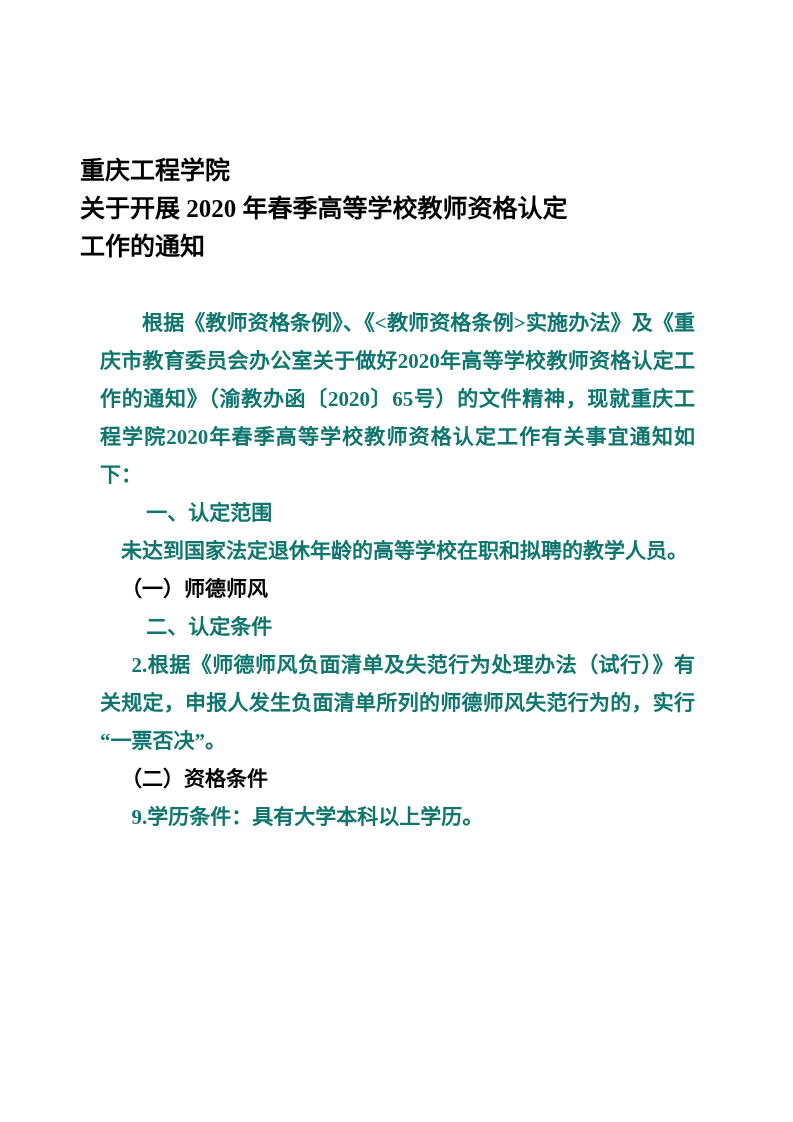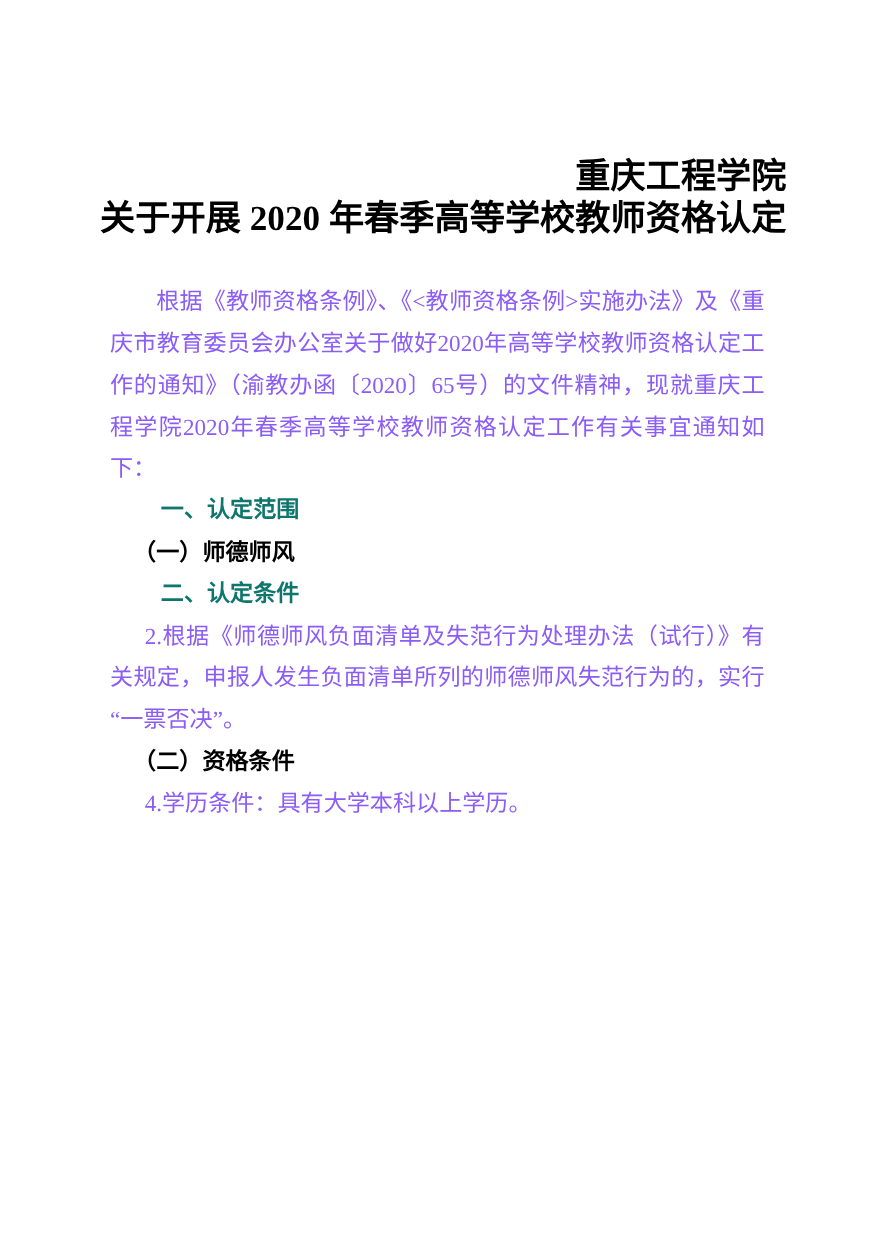--- a/index.html
+++ b/index.html
@@ -13,40 +13,41 @@
       height: 1122px;
       margin: 0 auto;
       background: #ffffff;
       overflow: hidden;
       box-sizing: border-box;
       padding: 140px 98px 0 100px;
       color: #1a1a1a;
       font-family: "Liberation Serif", "DejaVu Serif", serif;
     }
     .doc-title {
-      text-align: right;
-      font-size: 32px;
+      text-align: left;
+      font-size: 25px;
       font-weight: bold;
       line-height: 38px;
       color: #000000;
-      margin: 1px -20px 38px -20px; 
+      margin: 12px -20px 38px -20px; 
       font-family: "Liberation Serif", "DejaVu Serif", serif;
     }
     .doc-title .title-line {
       white-space: nowrap;
     }
     .block {
       font-size: 21px;
       line-height: 38px;
       margin: 0;
     }
     .para {
       text-align: justify;
       text-indent: 2em;
-      color: #8b5cf6;
+      color: #0f766e;
+      font-weight: bold;
     }
     .para.indent-1 { text-indent: 1em; }
     .para.indent-num { text-indent: 1.5em; }
     .heading1 {
       font-weight: bold;
       color: #0f766e;
       text-indent: 2.2em;
       font-family: "Liberation Sans", "DejaVu Sans", sans-serif;
     }
     .heading2 {
@@ -57,31 +58,33 @@
     }
   </style>
 </head>
 <body>
 
 <div class="page">
 
   <div class="doc-title">
     <div class="title-line">重庆工程学院</div>
     <div class="title-line">关于开展 2020 年春季高等学校教师资格认定</div>
+    <div class="title-line">工作的通知</div>
   </div>
 
   <div class="block para">根据《教师资格条例》、《&lt;教师资格条例&gt;实施办法》及《重庆市教育委员会办公室关于做好2020年高等学校教师资格认定工作的通知》（渝教办函〔2020〕65号）的文件精神，现就重庆工程学院2020年春季高等学校教师资格认定工作有关事宜通知如下：</div>
 
   <div class="block heading1">一、认定范围</div>
 
+  <div class="block para indent-1">未达到国家法定退休年龄的高等学校在职和拟聘的教学人员。</div>
 
   <div class="block heading2">（一）师德师风</div>
 
   <div class="block heading1">二、认定条件</div>
 
 
   <div class="block para indent-num">2.根据《师德师风负面清单及失范行为处理办法（试行）》有关规定，申报人发生负面清单所列的师德师风失范行为的，实行“一票否决”。</div>
 
   <div class="block heading2">（二）资格条件</div>
 
-  <div class="block para indent-num">4.学历条件：具有大学本科以上学历。</div>
+  <div class="block para indent-num">9.学历条件：具有大学本科以上学历。</div>
 
 </div>
 
 </body></html>

